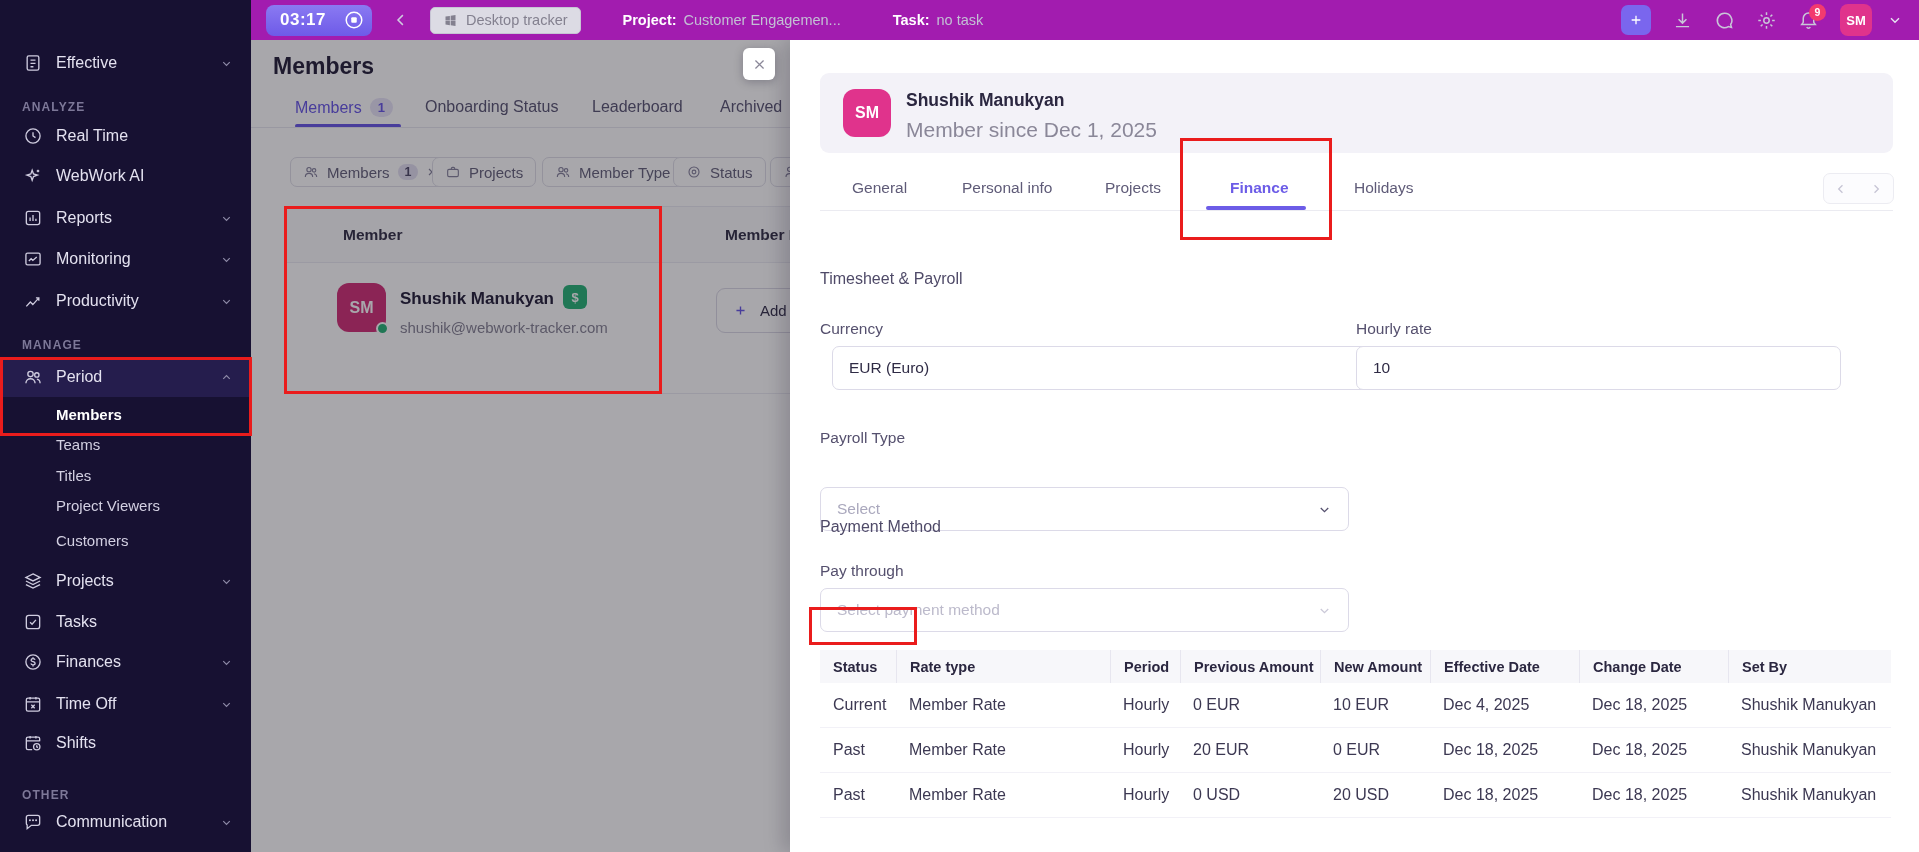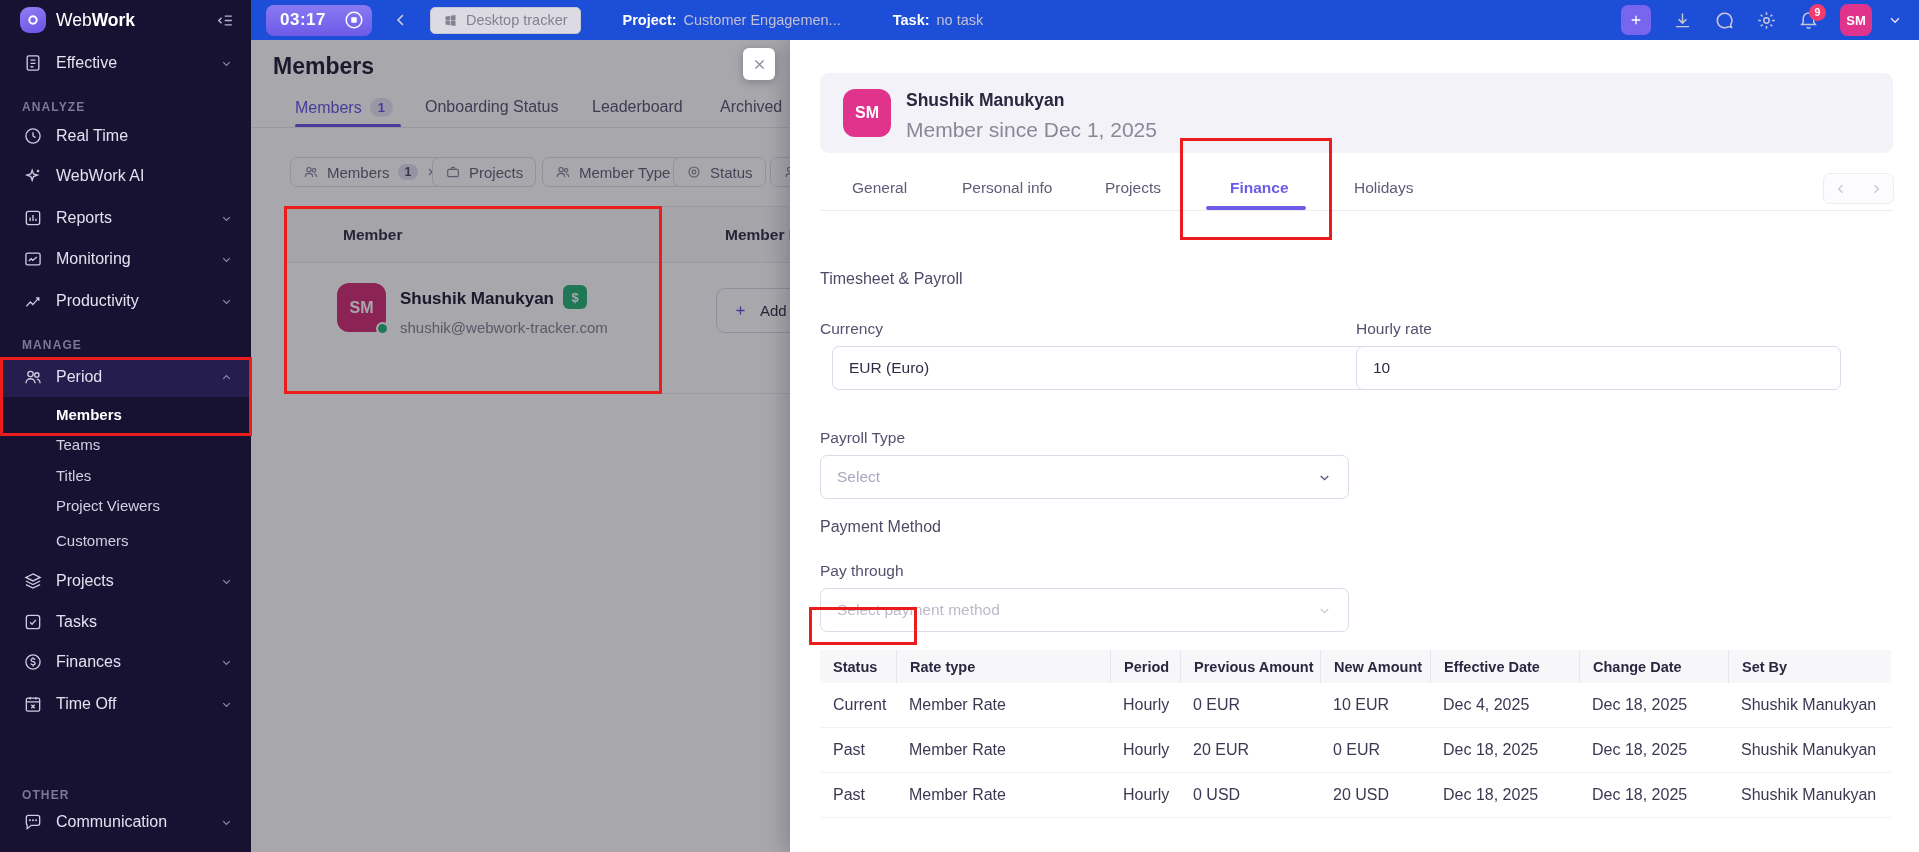--- a/index.html
+++ b/index.html
@@ -1,21 +1,21 @@
 <!DOCTYPE html>
 <html><head>
 <meta charset="utf-8">
 <style>
   * { margin:0; padding:0; box-sizing:border-box; }
   html,body { width:1919px; height:852px; }
   body { font-family:"Liberation Sans", sans-serif; background:#0f0b22; }
   .screen { position:relative; width:1919px; height:852px; overflow:hidden; background:#171132; }
 
   
-  .topbar { position:absolute; left:251px; top:0; width:1668px; height:40px; background:#1d4ed8; display:flex; align-items:center; z-index:20; }
+  .topbar { position:absolute; left:251px; top:0; width:1668px; height:40px; background:#a21caf; display:flex; align-items:center; z-index:20; }
   .timer-pill { margin-left:15px; width:106px; height:31px; border-radius:8px; background:linear-gradient(180deg,#8a7af2,#6e5ae8); display:flex; align-items:center; justify-content:space-between; padding:0 7px 0 14px; color:#fff; }
   .timer-time { font-size:17px; font-weight:700; letter-spacing:.5px; }
   .icon { display:inline-flex; align-items:center; justify-content:center; }
   .icon svg { display:block; }
   .tb-back { margin-left:20px; color:#cfccdf; }
   .tracker-chip { margin-left:20px; height:27px; display:flex; align-items:center; gap:8px; background:#dcdbe4; border:1px solid #c7c5d4; border-radius:5px; padding:0 12px; color:#83808f; font-size:14.5px; }
   .tb-kv { display:flex; align-items:baseline; gap:7px; font-size:14.5px; }
   .tb-kv .k { color:#fff; font-weight:700; }
   .tb-kv .v { color:#c3c0d4; }
   .tb-project { margin-left:42px; } .tb-task { margin-left:52px; }
@@ -81,21 +81,21 @@
   .dp-tab { position:absolute; top:139px; font-size:15.5px; color:#5f5b78; cursor:pointer; white-space:nowrap; }
   .dp-tab.sel { color:#6c5ce7; font-weight:700; }
   .dp-underline { position:absolute; left:416px; top:166px; width:100px; height:4px; background:#6c5ce7; border-radius:3px; }
   .dp-divider { position:absolute; left:30px; top:170px; width:1073px; height:1px; background:#ebebf1; }
   .pager { position:absolute; left:1033px; top:133px; width:71px; height:31px; background:#fcfcfe; border:1px solid #ececf2; border-radius:7px; display:flex; align-items:center; justify-content:space-around; color:#c6c4d4; }
   .pager span { cursor:pointer; display:inline-flex; }
   .dp-section { position:absolute; left:30px; font-size:16px; color:#4f4a68; font-weight:500; }
   .dp-label { position:absolute; font-size:15.5px; color:#55506e; }
   .dp-select, .dp-input { position:absolute; height:44px; border:1px solid #dcdae8; border-radius:7px; background:#fff; display:flex; align-items:center; padding:0 16px; font-size:15.5px; color:#2f2b45; cursor:pointer; }
   .dp-select .sel-chev { margin-left:auto; color:#55506e; }
-  .dp-select.ph { color:#aaa8bd; }
+  .dp-select.ph { color:#aaa8bd;margin-top:32px; }
   .dp-select.ph-light { color:#bcbacb; }
   .dp-select.ph-light .sel-chev { color:#cbc9d8; }
   .dp-input { cursor:text; }
   .dp-input input { border:none; outline:none; width:100%; font-size:15.5px; color:#2f2b45; font-family:"Liberation Sans",sans-serif; background:transparent; }
 
   .rh-table { position:absolute; left:30px; top:610px; width:1071px; }
   .rh-head, .rh-row { display:grid; grid-template-columns:76px 214px 70px 140px 110px 149px 149px 163px; }
   .rh-head { background:#f7f7fa; height:33px; }
   .rh-head .rh-cell { font-size:14.5px; font-weight:700; color:#2b2740; border-left:1px solid #e7e6ef; }
   .rh-head .rh-cell:first-child { border-left:none; }
@@ -178,33 +178,20 @@
       <span class="tb-avatar">SM</span>
       <span class="icon tb-caret">
         <svg width="16" height="16" viewBox="0 0 24 24" fill="none" stroke="currentColor" stroke-width="2">
             <path d="M6 9.5l6 6 6-6"></path>
           </svg>
       </span>
     </div>
   </header>
 
   <aside class="sidebar">
-    <div class="logo-row">
-      <span class="logo-mark">
-        <svg width="16" height="16" viewBox="0 0 24 24" fill="none" stroke="#fff" stroke-width="3">
-            <circle cx="12" cy="12" r="5.5"></circle>
-          </svg>
-      </span>
-      <span class="brand"><span>Web</span><b>Work</b></span>
-      <span class="icon collapse">
-        <svg width="19" height="19" viewBox="0 0 24 24" fill="none" stroke="currentColor" stroke-width="1.8">
-            <path d="M11 6.5h9M11 12h9M11 17.5h9M7 8.5L3.5 12 7 15.5"></path>
-          </svg>
-      </span>
-    </div>
 
     <div class="nav-item" style="top:43px">
       <span class="icon nico">
           <svg width="20" height="20" viewBox="0 0 24 24" fill="none" stroke="currentColor" stroke-width="1.6">
             <rect x="5" y="3.5" width="14" height="17" rx="2"></rect>
             <path d="M9 8.5h6M9 12.5h6M9 16.5h3.5"></path>
           </svg>
         </span>
       <span>Effective</span>
       <span class="icon chev">
@@ -351,20 +338,30 @@
           </svg>
         </span>
       <span>Time Off</span>
       <span class="icon chev">
           <svg width="13" height="13" viewBox="0 0 24 24" fill="none" stroke="currentColor" stroke-width="2.2">
             <path d="M6 9.5l6 6 6-6"></path>
           </svg>
         </span>
     </div>
 
+    <div class="nav-item" style="top:723px">
+      <span class="icon nico">
+          <svg width="20" height="20" viewBox="0 0 24 24" fill="none" stroke="currentColor" stroke-width="1.6">
+            <path d="M20 10V7a2 2 0 0 0-2-2H6a2 2 0 0 0-2 2v11a2 2 0 0 0 2 2h5M4 9.5h16M8.5 3.5v3M15.5 3.5v3"></path>
+            <circle cx="16.5" cy="16.5" r="3.8"></circle>
+            <path d="M16.5 14.8v1.9l1.4.9"></path>
+          </svg>
+        </span>
+      <span>Shifts</span>
+    </div>
 
     <div class="nav-section" style="top:788px">OTHER</div>
 
     <div class="nav-item" style="top:802px">
       <span class="icon nico">
           <svg width="20" height="20" viewBox="0 0 24 24" fill="none" stroke="currentColor" stroke-width="1.6">
             <path d="M4 6.5A2.5 2.5 0 0 1 6.5 4h11A2.5 2.5 0 0 1 20 6.5v7a2.5 2.5 0 0 1-2.5 2.5H10l-5 4v-4h.5A2.5 2.5 0 0 1 4 13.5z"></path>
             <path d="M8.3 10h.01M12 10h.01M15.7 10h.01" stroke-width="2.4" stroke-linecap="round"></path>
           </svg>
         </span>

